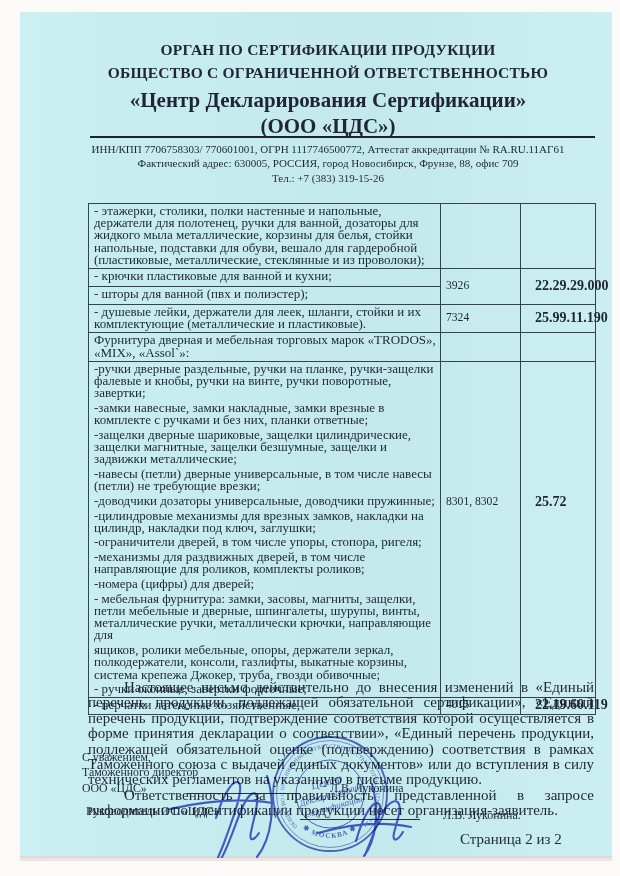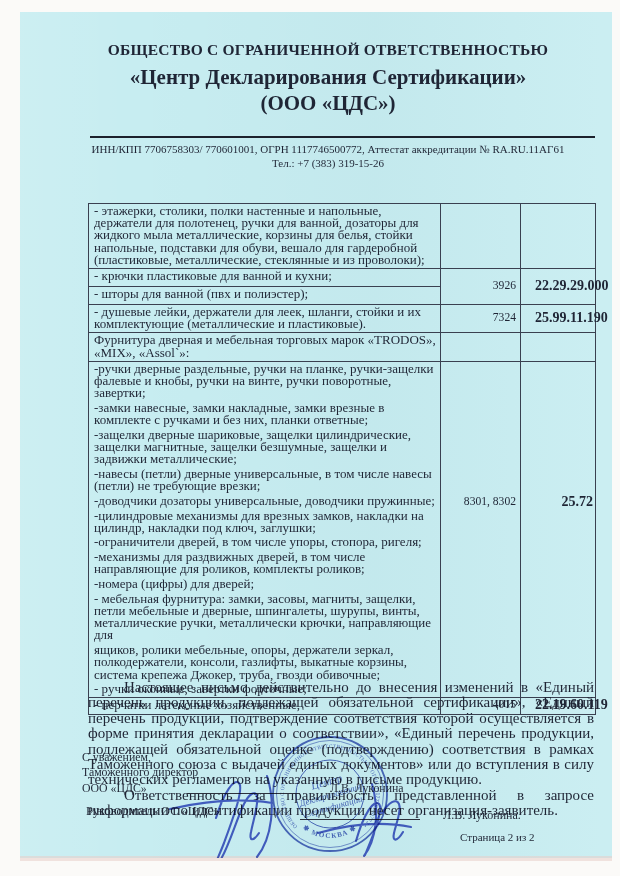--- a/index.html
+++ b/index.html
@@ -22,68 +22,70 @@
   .t1{font-size:15.5px;font-weight:bold;letter-spacing:.2px;line-height:19px;margin-top:4px;}
   .t3{font-size:21px;font-weight:bold;margin-top:6px;line-height:24px;}
   .t4{font-size:21px;font-weight:bold;margin-top:2px;line-height:24px;}
   .rule{position:absolute;left:70px;top:124px;width:505px;border-top:2.2px solid #1c212c;}
   .info{position:absolute;left:38px;top:130px;width:540px;text-align:center;font-size:11px;line-height:14.4px;}
 
   
   .doc-table{position:absolute;left:68px;top:191px;width:507px;border-collapse:collapse;table-layout:fixed;}
   .doc-table{border:1.5px solid #343a48;}
   .doc-table td{border:1px solid #3a4050;font-size:13px;line-height:12.2px;padding:1px 4px 2px 5px;vertical-align:top;}
-  .doc-table td.code-cell,.doc-table td.okpd-cell{text-align:right;vertical-align:middle;font-size:11.6px;}
+  .doc-table td.code-cell,.doc-table td.okpd-cell{text-align:left;vertical-align:middle;font-size:11.6px;}
   .doc-table td.okpd-cell{font-size:14px;white-space:nowrap;padding-left:14px;padding-right:2px;font-weight:bold;}
   .doc-table td.shift-up{padding-bottom:56px;}
   .doc-table .items p{margin:0 0 2.5px 0;}
   .doc-table .items p:last-child{margin-bottom:0;}
   .row-small td{height:14px;}
 
   
   .bottom-text{position:absolute;left:68px;top:668px;width:506px;font-size:15px;line-height:15.4px;text-align:justify;}
   .bottom-text p{margin:0;text-indent:36px;}
 
   .abs{position:absolute;}
   .regards{left:62px;top:738px;font-size:11.8px;}
   .dir-title{left:62px;top:753px;font-size:11.8px;}
   .dir-org{left:62px;top:769px;font-size:11.8px;}
   .sig-line1{left:167px;top:781px;width:113px;border-top:1.3px solid #2b303c;}
   .dir-name{left:310px;top:769px;font-size:11.8px;z-index:3;text-align:center;}
   .head-title{left:66px;top:792px;font-size:12.4px;}
   .sig-line2{left:280px;top:807px;width:120px;border-top:1.3px solid #2b303c;}
   .head-name{left:423px;top:796px;font-size:12px;}
-  .page-label{left:440px;top:819px;font-size:11px;}
+  .page-label{left:440px;top:819px;font-size:15px;}
 
   
   .stamp{position:absolute;left:237px;top:709px;width:146px;height:146px;opacity:.84;mix-blend-mode:multiply;z-index:4;}
   .stamp-ring{stroke:var(--stamp,#3a51b5);fill:none;}
   .stamp-text{fill:var(--stamp,#3a51b5);font-family:"Liberation Serif","DejaVu Serif",serif;}
   .ring-t{font-size:5.4px;letter-spacing:.28px;}
   .bottom-t{font-size:7px;font-weight:bold;letter-spacing:1.2px;}
   .c1{font-size:11px;font-style:italic;}
   .c2{font-size:9.2px;font-style:italic;}
 
   
   .sig-svg{position:absolute;left:0;top:0;width:592px;height:846px;mix-blend-mode:multiply;z-index:5;pointer-events:none;}
   .sig-path{stroke:var(--signature,#4456c4);fill:none;stroke-width:2.1;stroke-linecap:round;opacity:.92;}
 </style>
 </head>
 <body>
 
 <div class="page">
 
   <div class="header">
+    <div class="t1">ОРГАН ПО СЕРТИФИКАЦИИ ПРОДУКЦИИ</div>
     <div class="t1">ОБЩЕСТВО С ОГРАНИЧЕННОЙ ОТВЕТСТВЕННОСТЬЮ</div>
     <div class="t3">«Центр Декларирования Сертификации»</div>
     <div class="t4">(ООО «ЦДС»)</div>
   </div>
   <div class="rule"></div>
   <div class="info">
     <div>ИНН/КПП  7706758303/ 770601001, ОГРН 1117746500772, Аттестат аккредитации № RA.RU.11АГ61</div>
+    <div>Фактический адрес: 630005, РОССИЯ, город Новосибирск, Фрунзе, 88, офис 709</div>
     <div>Тел.: +7 (383) 319-15-26</div>
   </div>
 
   <table class="doc-table">
     <colgroup>
         <col style="width:352px">
         <col style="width:80px">
         <col style="width:75px">
       </colgroup>
     <tbody>

